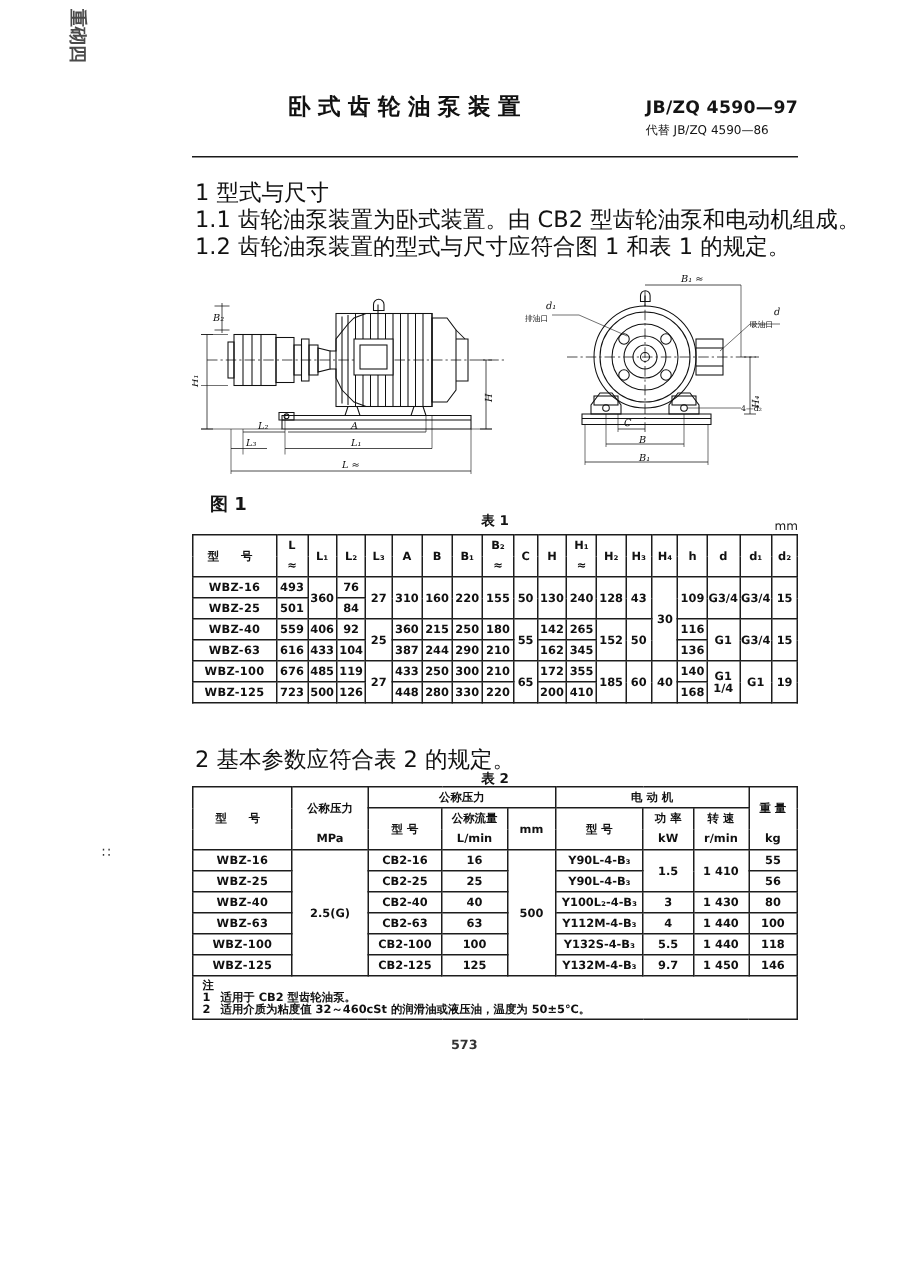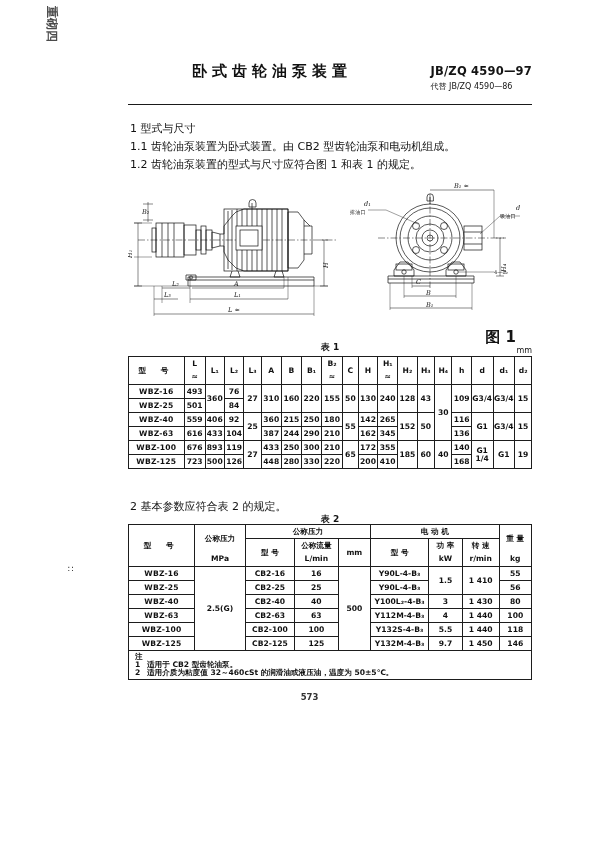--- a/index.html
+++ b/index.html
@@ -46,33 +46,33 @@
   .std-main{ font-size:11.5px; font-weight:700; letter-spacing:.2px; white-space:nowrap;}
   .std-sub{ font-size:8px; font-weight:400; margin-top:3px; white-space:nowrap;}
   .rule{
     position:absolute; left:128px; top:104px; width:404px;
     border-top:1.6px solid #1a1a1a;
   }
 
   
   .para{
     position:absolute;
-    font-size:11px; line-height:13px; color:#111;
+    font-size:15px; line-height:13px; color:#111;
     white-space:nowrap;
   }
   .p1  { left:130px; top:122px; }
   .p11 { left:130px; top:140px; }
   .p12 { left:130px; top:158px; }
   .p2  { left:130px; top:500px; }
 
   
   .figure-wrap{ position:absolute; left:128px; top:176px; width:404px; height:150px; }
   .fig-cap{
-    position:absolute; left:112px; top:328px; width:404px;
-    text-align:right; font-size:15px; font-weight:700;
+    position:absolute; left:140px; top:328px; width:404px;
+    text-align:left; font-size:12px; font-weight:700;
   }
   .tbl-cap{
     position:absolute; width:404px; left:128px;
     text-align:center; font-size:9px; font-weight:700;
   }
   .tbl1-cap{ top:341px; }
   .tbl2-cap{ top:513px; }
   .t1-unit{ left:128px; top:346px; width:404px; text-align:right; position:absolute; font-size:8px;}
 
   
@@ -402,21 +402,21 @@
         <td>290</td>
         <td>210</td>
         <td>162</td>
         <td>345</td>
         <td>136</td>
       </tr>
 
       <tr>
         <td class="model-cell">WBZ-100</td>
         <td>676</td>
-        <td>893</td>
+        <td>485</td>
         <td>119</td>
         <td rowspan="2">27</td>
         <td>433</td>
         <td>250</td>
         <td>300</td>
         <td>210</td>
         <td rowspan="2">65</td>
         <td>172</td>
         <td>355</td>
         <td rowspan="2">185</td>

